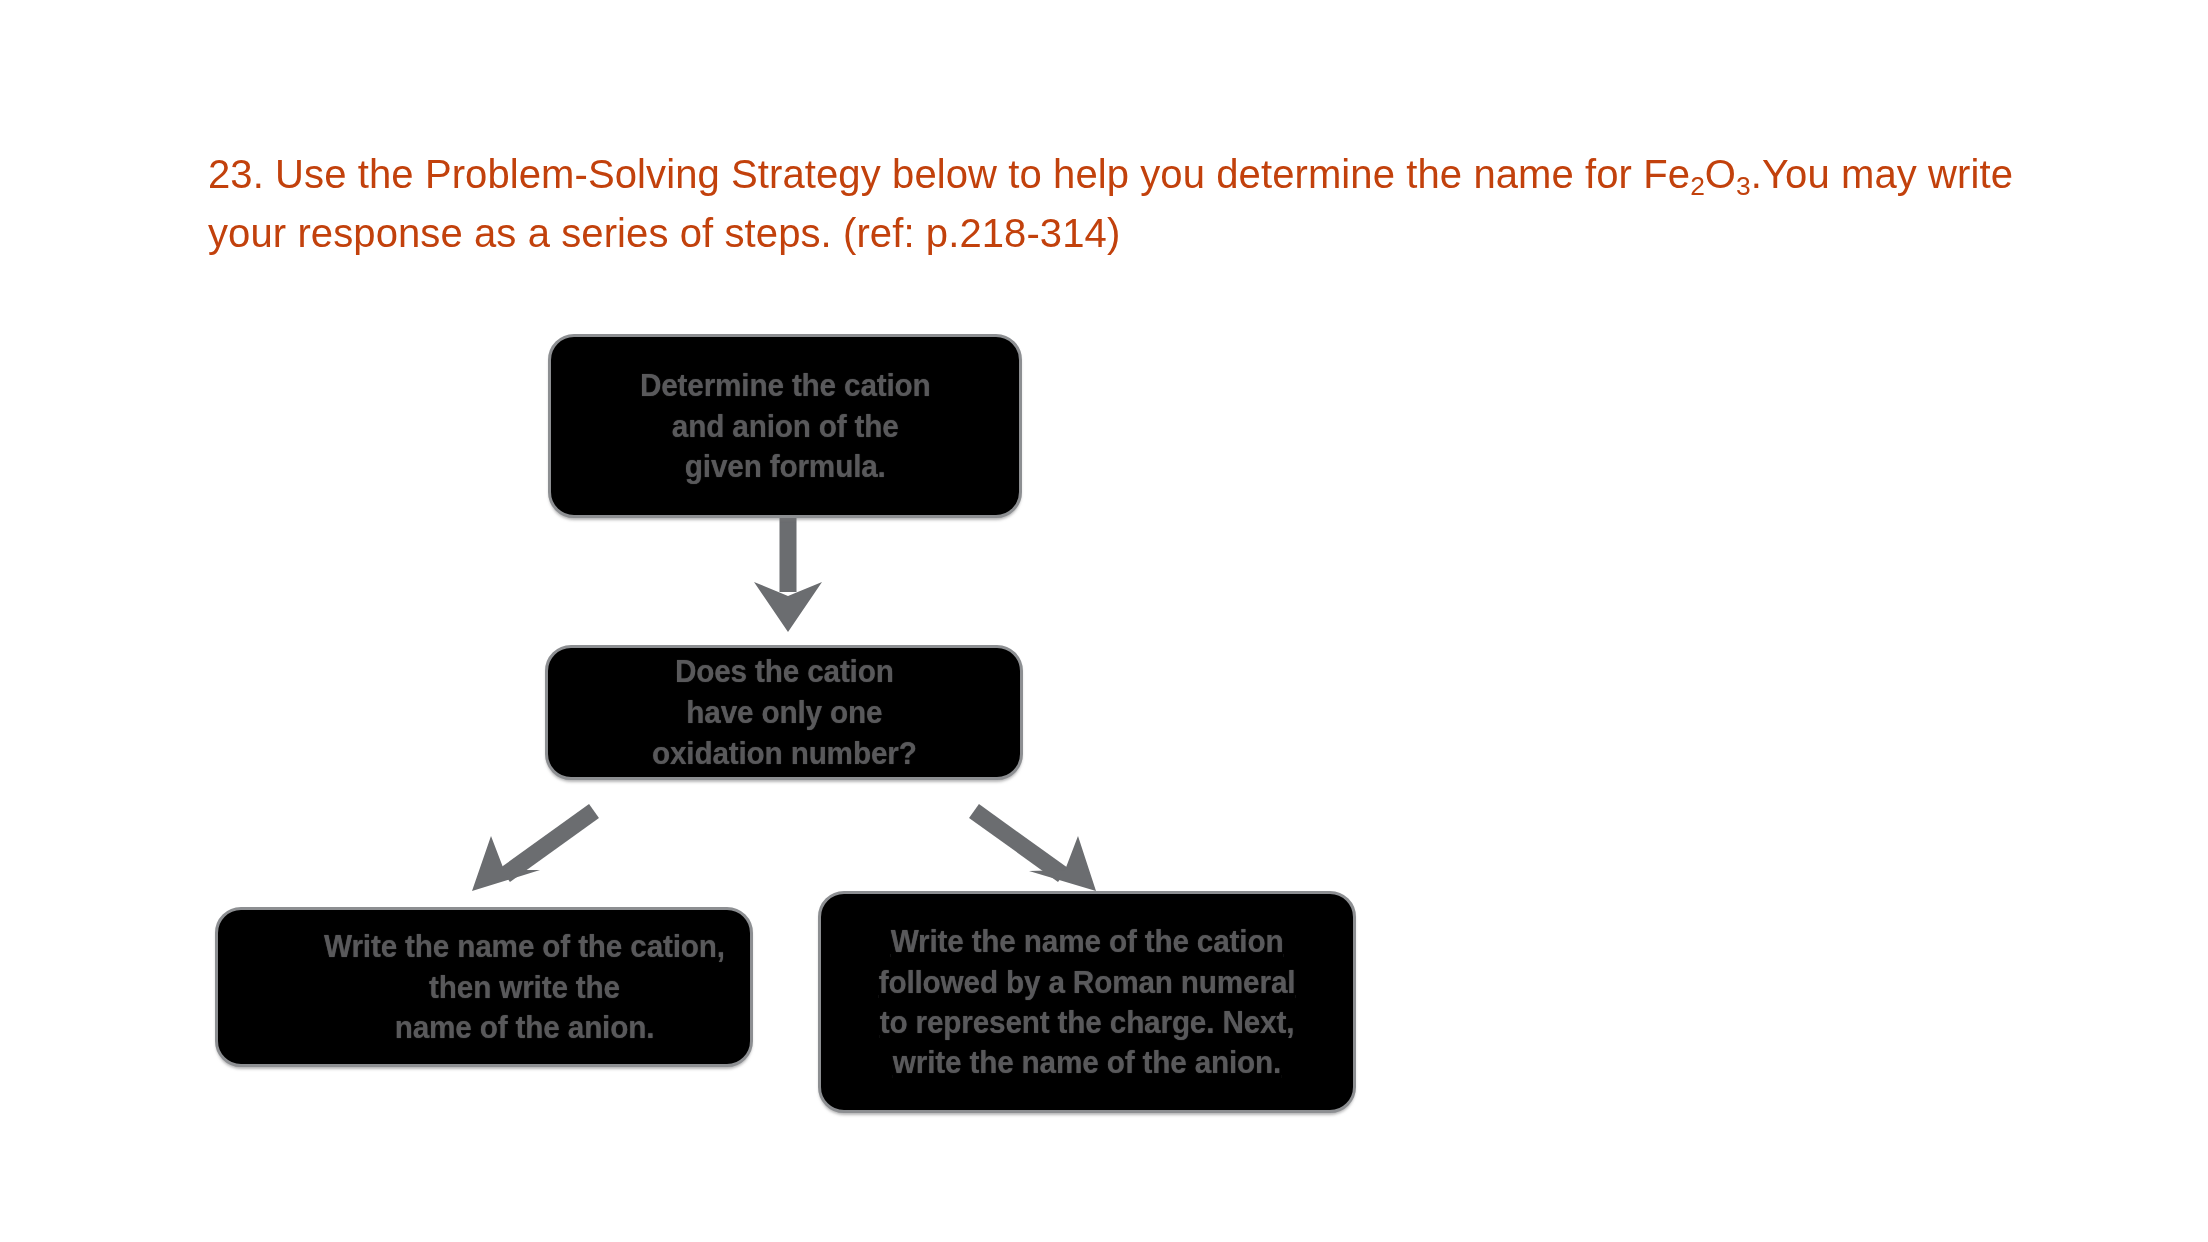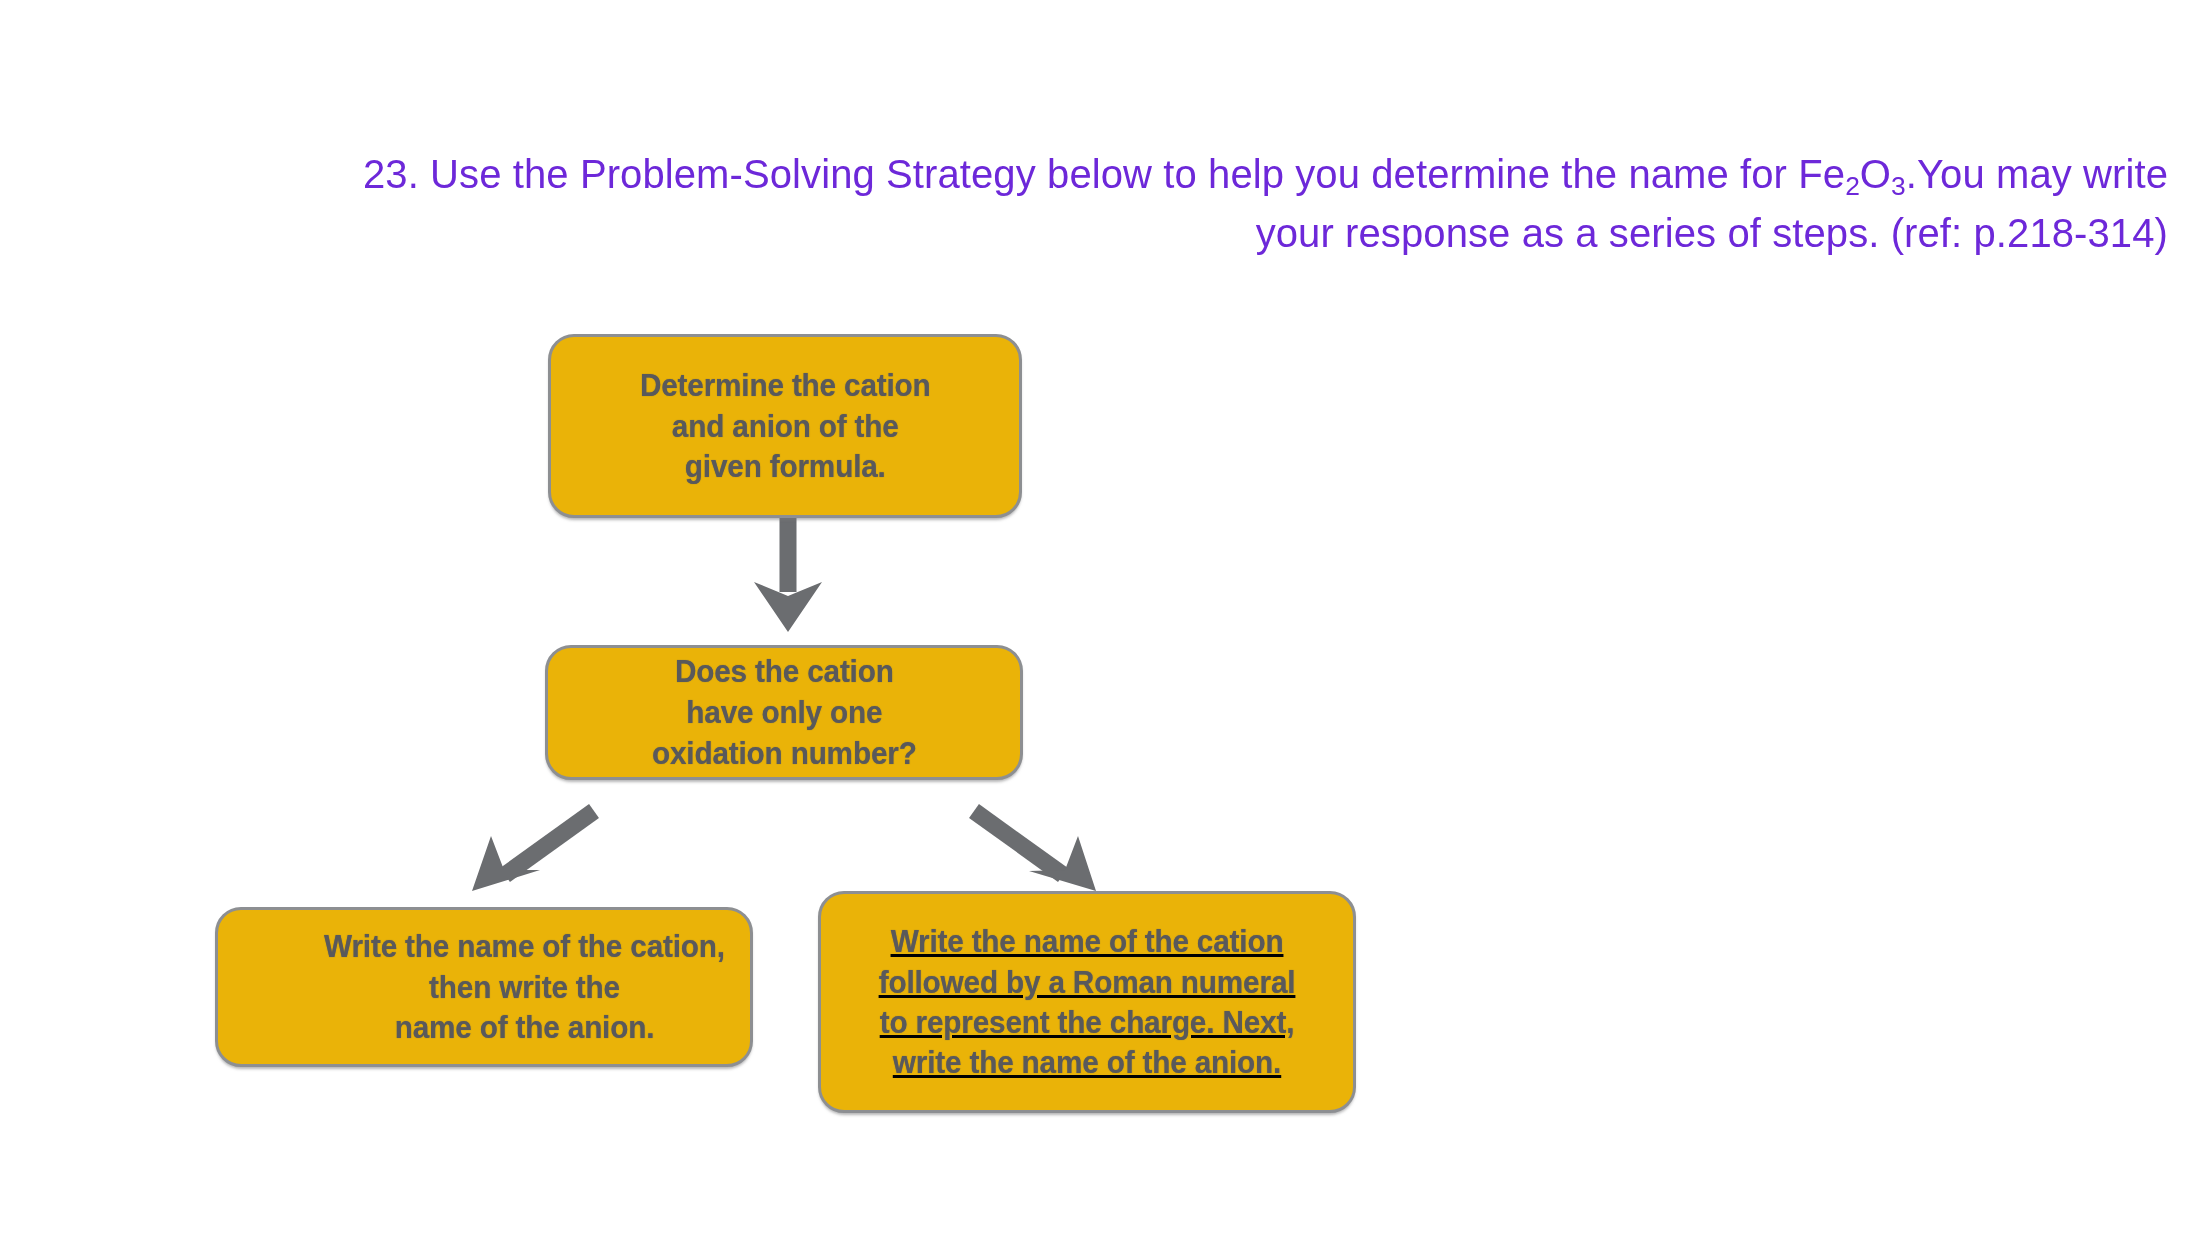--- a/index.html
+++ b/index.html
@@ -14,26 +14,25 @@
     overflow: hidden;
     font-family: "Liberation Sans", sans-serif;
   }
 
   
   #question-block {
     position: absolute;
     left: 208px;
     top: 146px;
     width: 1960px;
-    color: #6d28d9;
+    color: #c2410c;
     font-family: "Liberation Sans", sans-serif;
     font-size: 40px;
     line-height: 1.42;
     letter-spacing: 0.1px;
-    text-align: right;
   }
   #question-block .q-line { display: block; white-space: pre-wrap; }
   .sub { font-size: 0.66em; vertical-align: -0.26em; letter-spacing: 0; }
 
   
   #flowchart {
     position: absolute;
     left: 0;
     top: 0;
     width: 2208px;
@@ -44,21 +43,21 @@
     left: 0;
     top: 0;
     width: 2208px;
     height: 1242px;
     pointer-events: none;
   }
 
   .node {
     position: absolute;
     box-sizing: border-box;
-    background: #eab308;
+    background: #000000;
     border: 3px solid #8d8f92;
     border-radius: 26px;
     box-shadow: 0 3px 3px -1px rgba(120,120,122,0.55);
     display: flex;
     align-items: center;
     justify-content: center;
     z-index: 2;
   }
   .node-text {
     color: #59595b;

